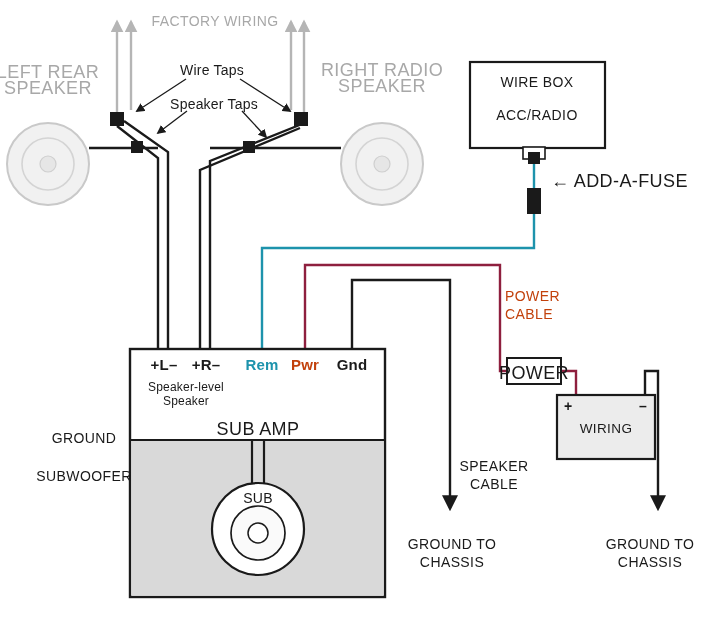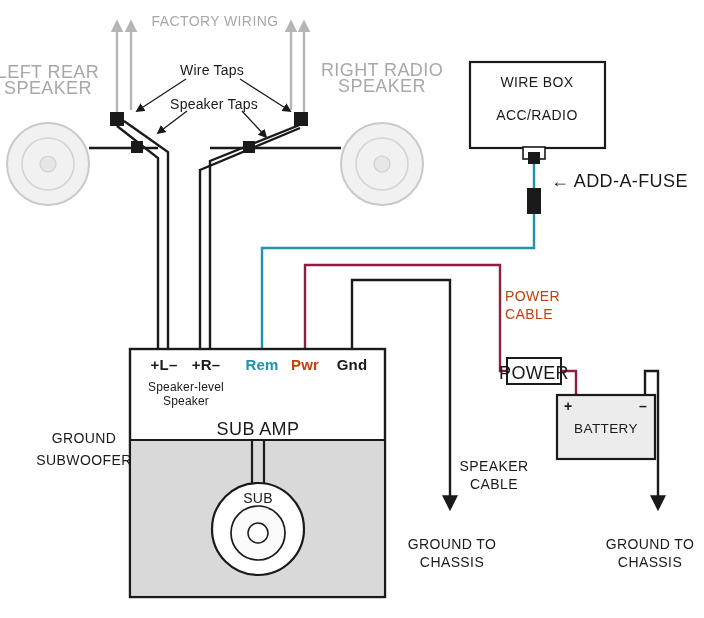--- a/index.html
+++ b/index.html
@@ -127,34 +127,34 @@
   <div class="lbl fs13" style="left:551px;top:171px">← ADD-A-FUSE</div>
 
 
   <div class="lbl maroon" style="left:505px;top:288px">POWER</div>
   <div class="lbl maroon" style="left:505px;top:306px">CABLE</div>
 
   <div class="lbl c fs13" style="left:534px;top:363px">POWER</div>
 
   <div class="lbl plusminus" style="left:564px;top:398px">+</div>
   <div class="lbl plusminus" style="left:639px;top:398px">–</div>
-  <div class="lbl c fs135" style="left:606px;top:421px">BATTERY</div>
+  <div class="lbl c fs135" style="left:606px;top:421px">WIRING</div>
 
   <div class="lbl c term" style="left:164px;top:356px">+L–</div>
   <div class="lbl c term" style="left:206px;top:356px">+R–</div>
   <div class="lbl c term teal" style="left:262px;top:356px">Rem</div>
   <div class="lbl c term maroon" style="left:305px;top:356px">Pwr</div>
   <div class="lbl c term" style="left:352px;top:356px">Gnd</div>
 
   <div class="lbl c fs12" style="left:186px;top:381px">Speaker-level</div>
   <div class="lbl c fs12" style="left:186px;top:395px">Speaker</div>
   <div class="lbl c fs13" style="left:258px;top:419px">SUB AMP</div>
 
   <div class="lbl c" style="left:84px;top:430px">GROUND</div>
-  <div class="lbl c" style="left:84px;top:452px">SUBWOOFER</div>
+  <div class="lbl c" style="left:84px;top:468px">SUBWOOFER</div>
 
   <div class="lbl c fs125" style="left:258px;top:490px">SUB</div>
 
   <div class="lbl c" style="left:494px;top:458px">SPEAKER</div>
   <div class="lbl c" style="left:494px;top:476px">CABLE</div>
 
   <div class="lbl c" style="left:452px;top:536px">GROUND TO</div>
   <div class="lbl c" style="left:452px;top:554px">CHASSIS</div>
   <div class="lbl c" style="left:650px;top:536px">GROUND TO</div>
   <div class="lbl c" style="left:650px;top:554px">CHASSIS</div>

